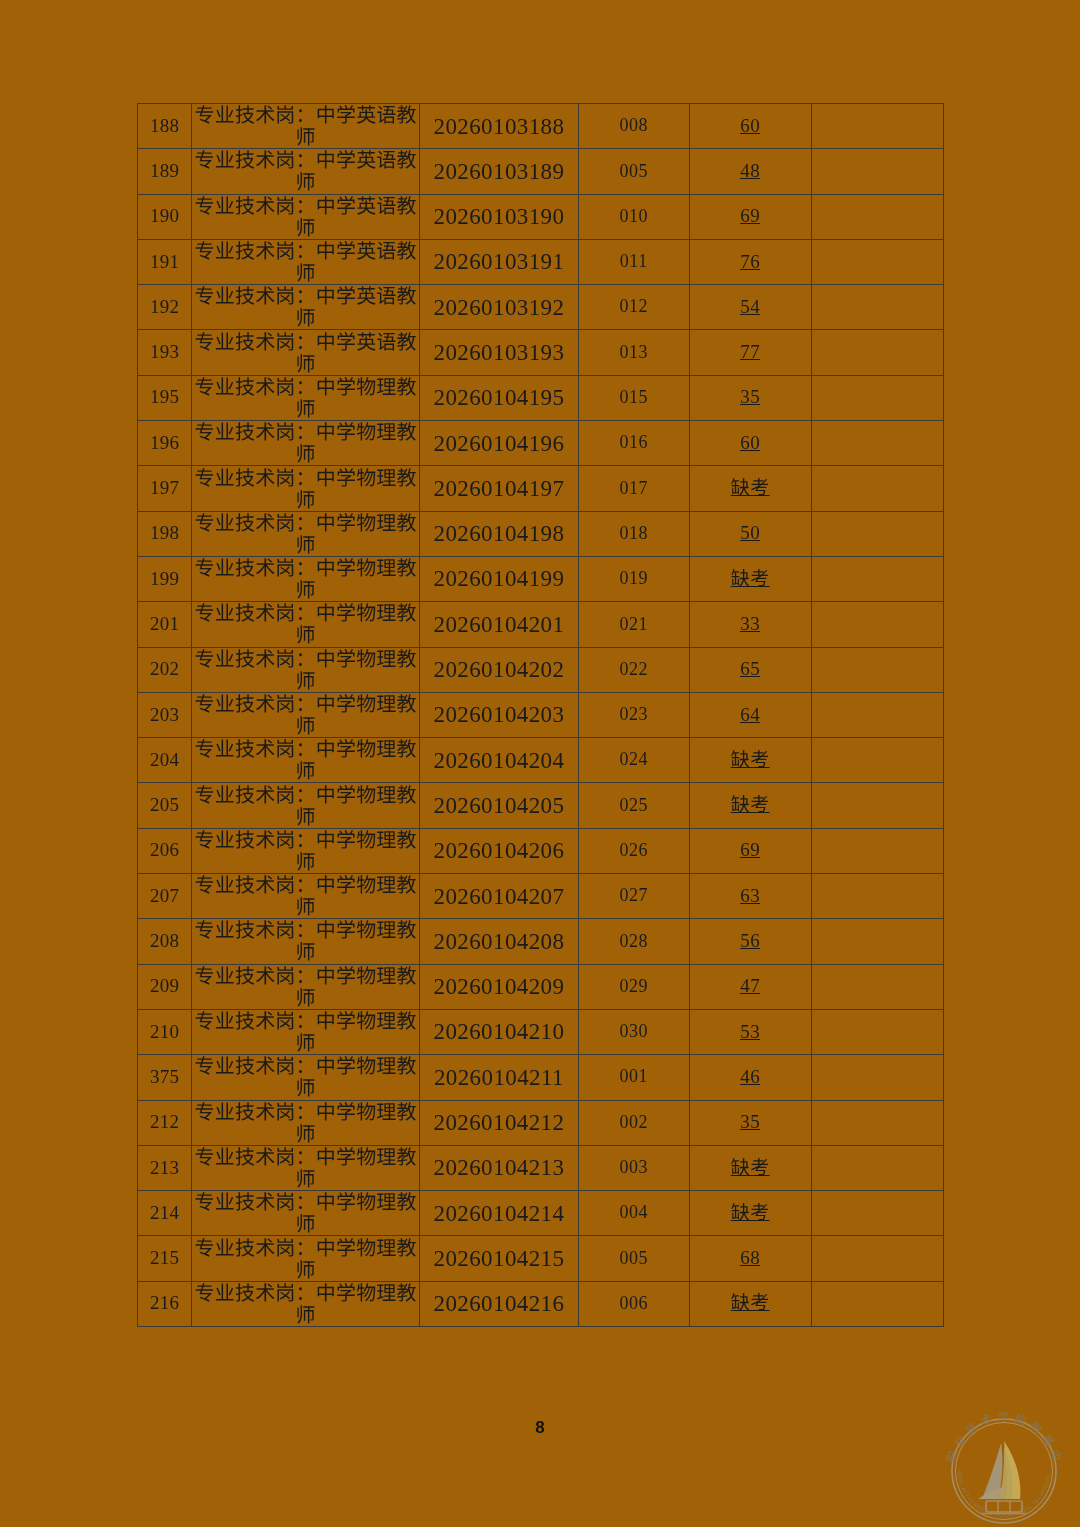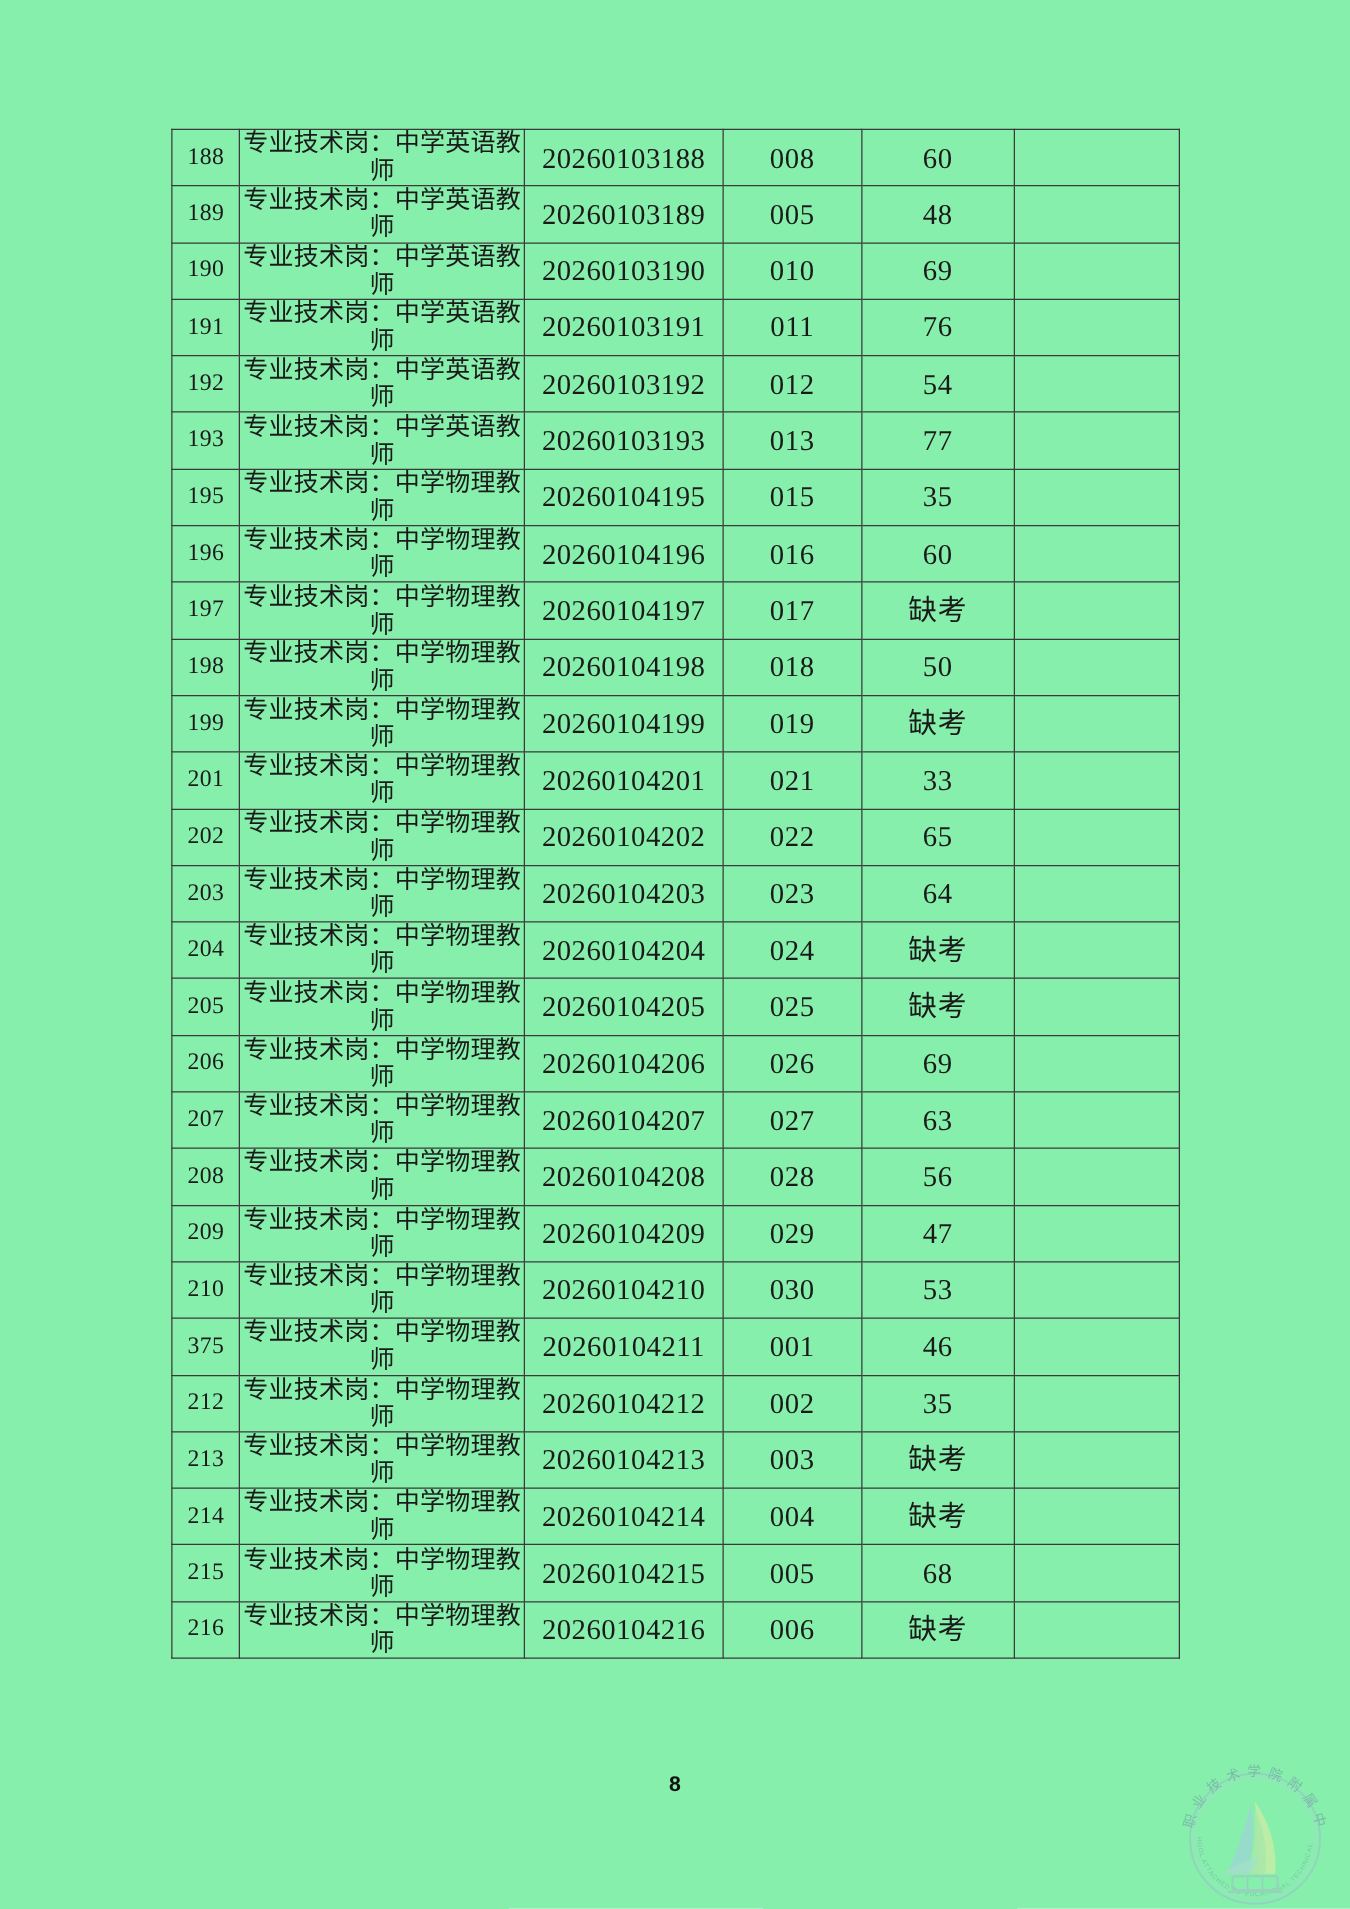--- a/index.html
+++ b/index.html
@@ -14,21 +14,21 @@
     font-family: "Liberation Serif", "DejaVu Serif", serif;
     position: relative;
     overflow: hidden;
     -webkit-font-smoothing: antialiased;
   }
 
   
   .page {
     position: absolute;
     inset: 0;
-    background: #86efac;
+    background: #a16207;
   }
 
   
   .score-table {
     position: absolute;
     left: 137px;
     top: 103px;
     width: 807px;
     border-collapse: collapse;
     table-layout: fixed;
@@ -42,22 +42,22 @@
     vertical-align: middle;
     color: #1a1a1a;
     line-height: 1.1;
     background: transparent;
   }
 
   
   .col-seq      { width: 53px;  font-size: 19px; letter-spacing: 0.3px; }
   .col-post     { width: 222px; font-size: 20px; letter-spacing: 0.2px; }
   .col-ticket   { width: 155px; font-size: 23px; letter-spacing: 0.4px; }
-  .col-seat     { width: 108px; font-size: 23px; letter-spacing: 0.5px; }
-  .col-score    { width: 119px; font-size: 23px; letter-spacing: 0.5px; }
+  .col-seat     { width: 108px; font-size: 18px; letter-spacing: 0.5px; }
+  .col-score    { width: 119px; font-size: 19px; letter-spacing: 0.5px; text-decoration: underline; }
   .col-remark   { width: 129px; font-size: 19px; }
 
   
   .page-number {
     position: absolute;
     left: 0;
     right: 0;
     top: 1418px;
     text-align: center;
     font-family: "Liberation Sans", "DejaVu Sans", sans-serif;

